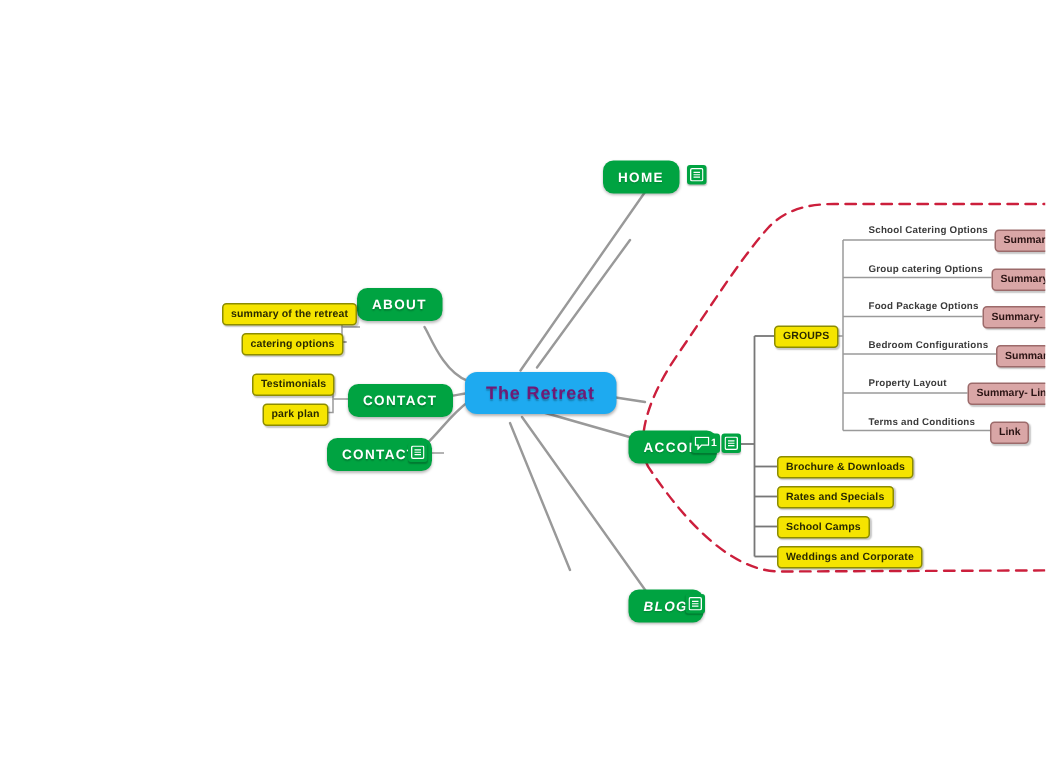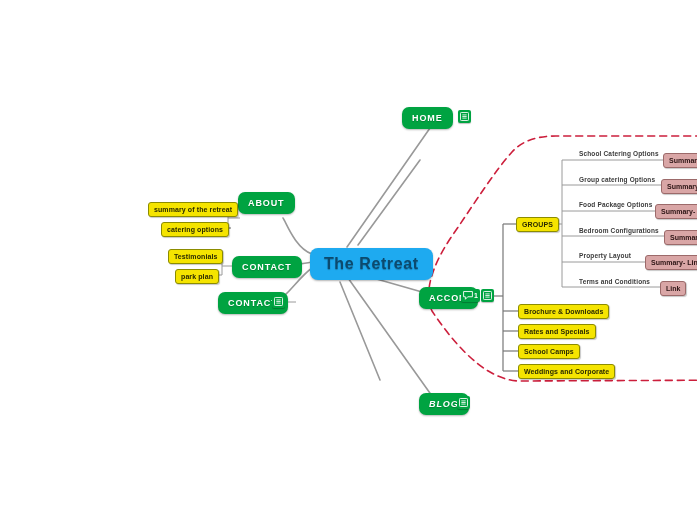--- a/index.html
+++ b/index.html
@@ -31,23 +31,23 @@
     box-sizing: border-box;
     white-space: nowrap;
     display: flex;
     align-items: center;
     justify-content: center;
   }
 
   
   .n-root {
     background: #1eaaf0;
-    color: #0c4a6e;
+    color: #701a75;
     border-radius: 8px;
-    font-size: 16px;
+    font-size: 12px;
     font-weight: bold;
     letter-spacing: 0.6px;
     padding: 7px 14px;
     box-shadow: 0 1px 2px rgba(0,0,0,0.30);
     text-shadow: 0 1px 1px rgba(0,0,0,0.25);
   }
 
   
   .n-green {
     background: #00a341;

